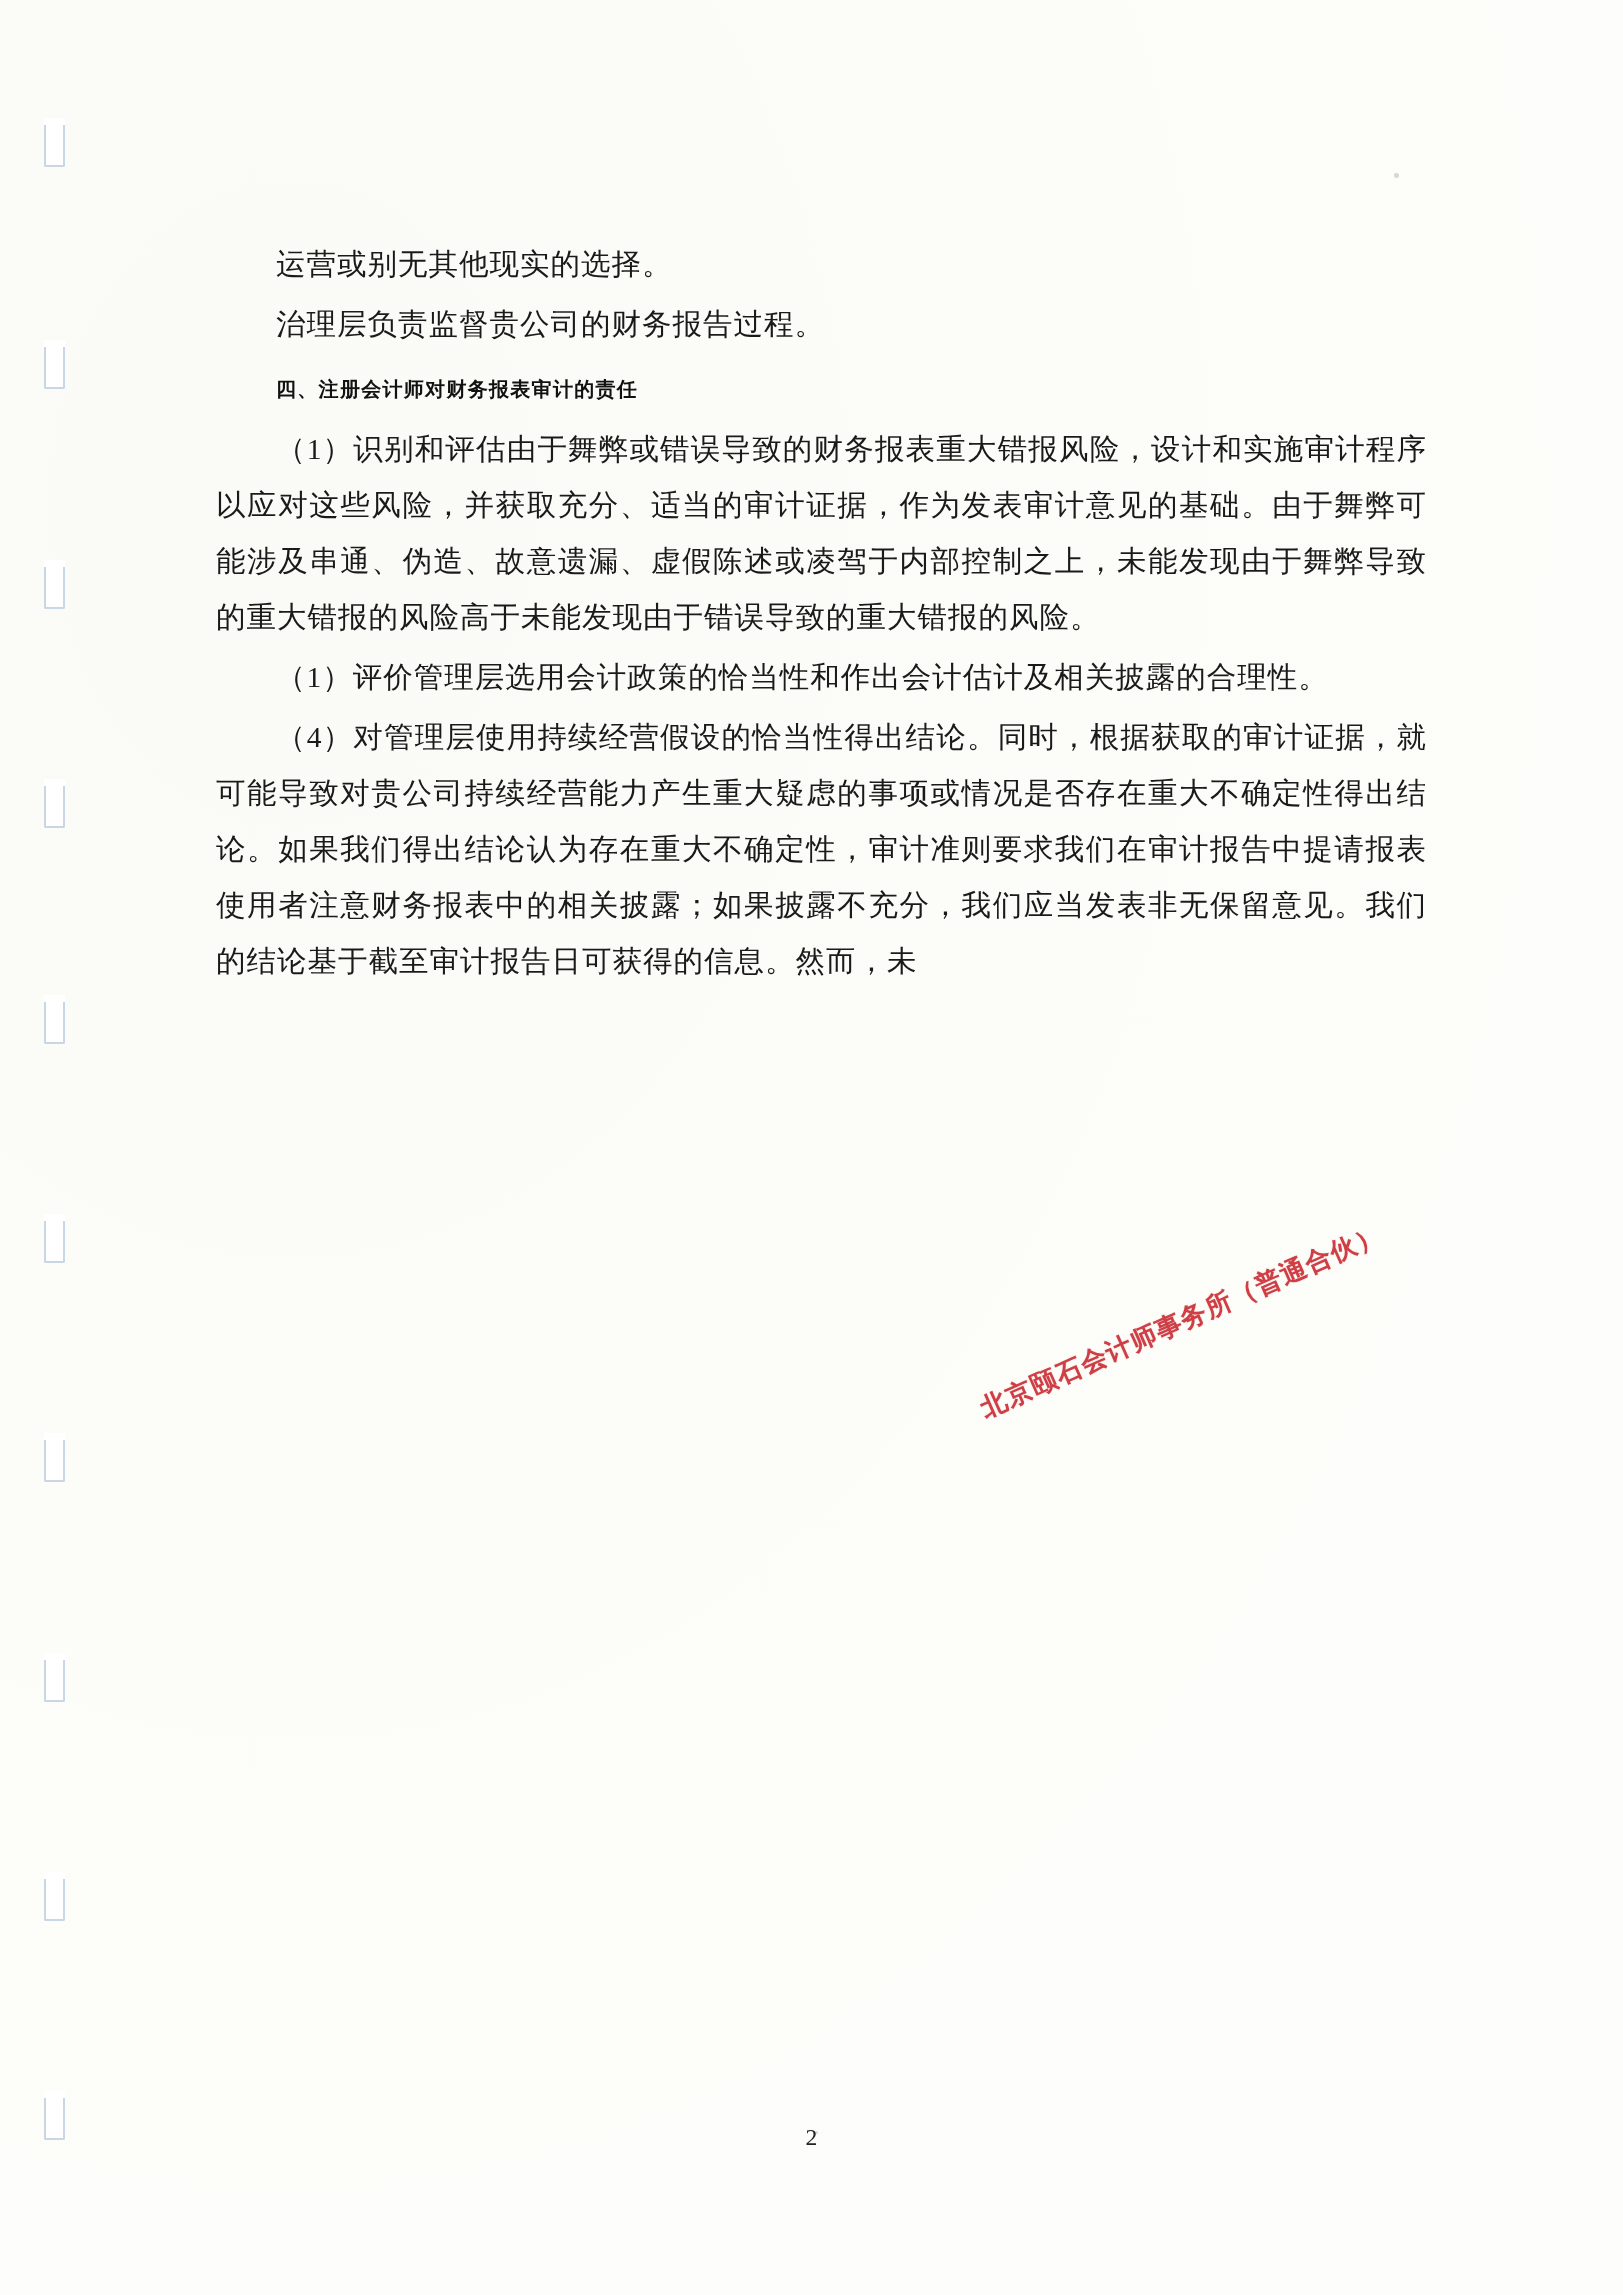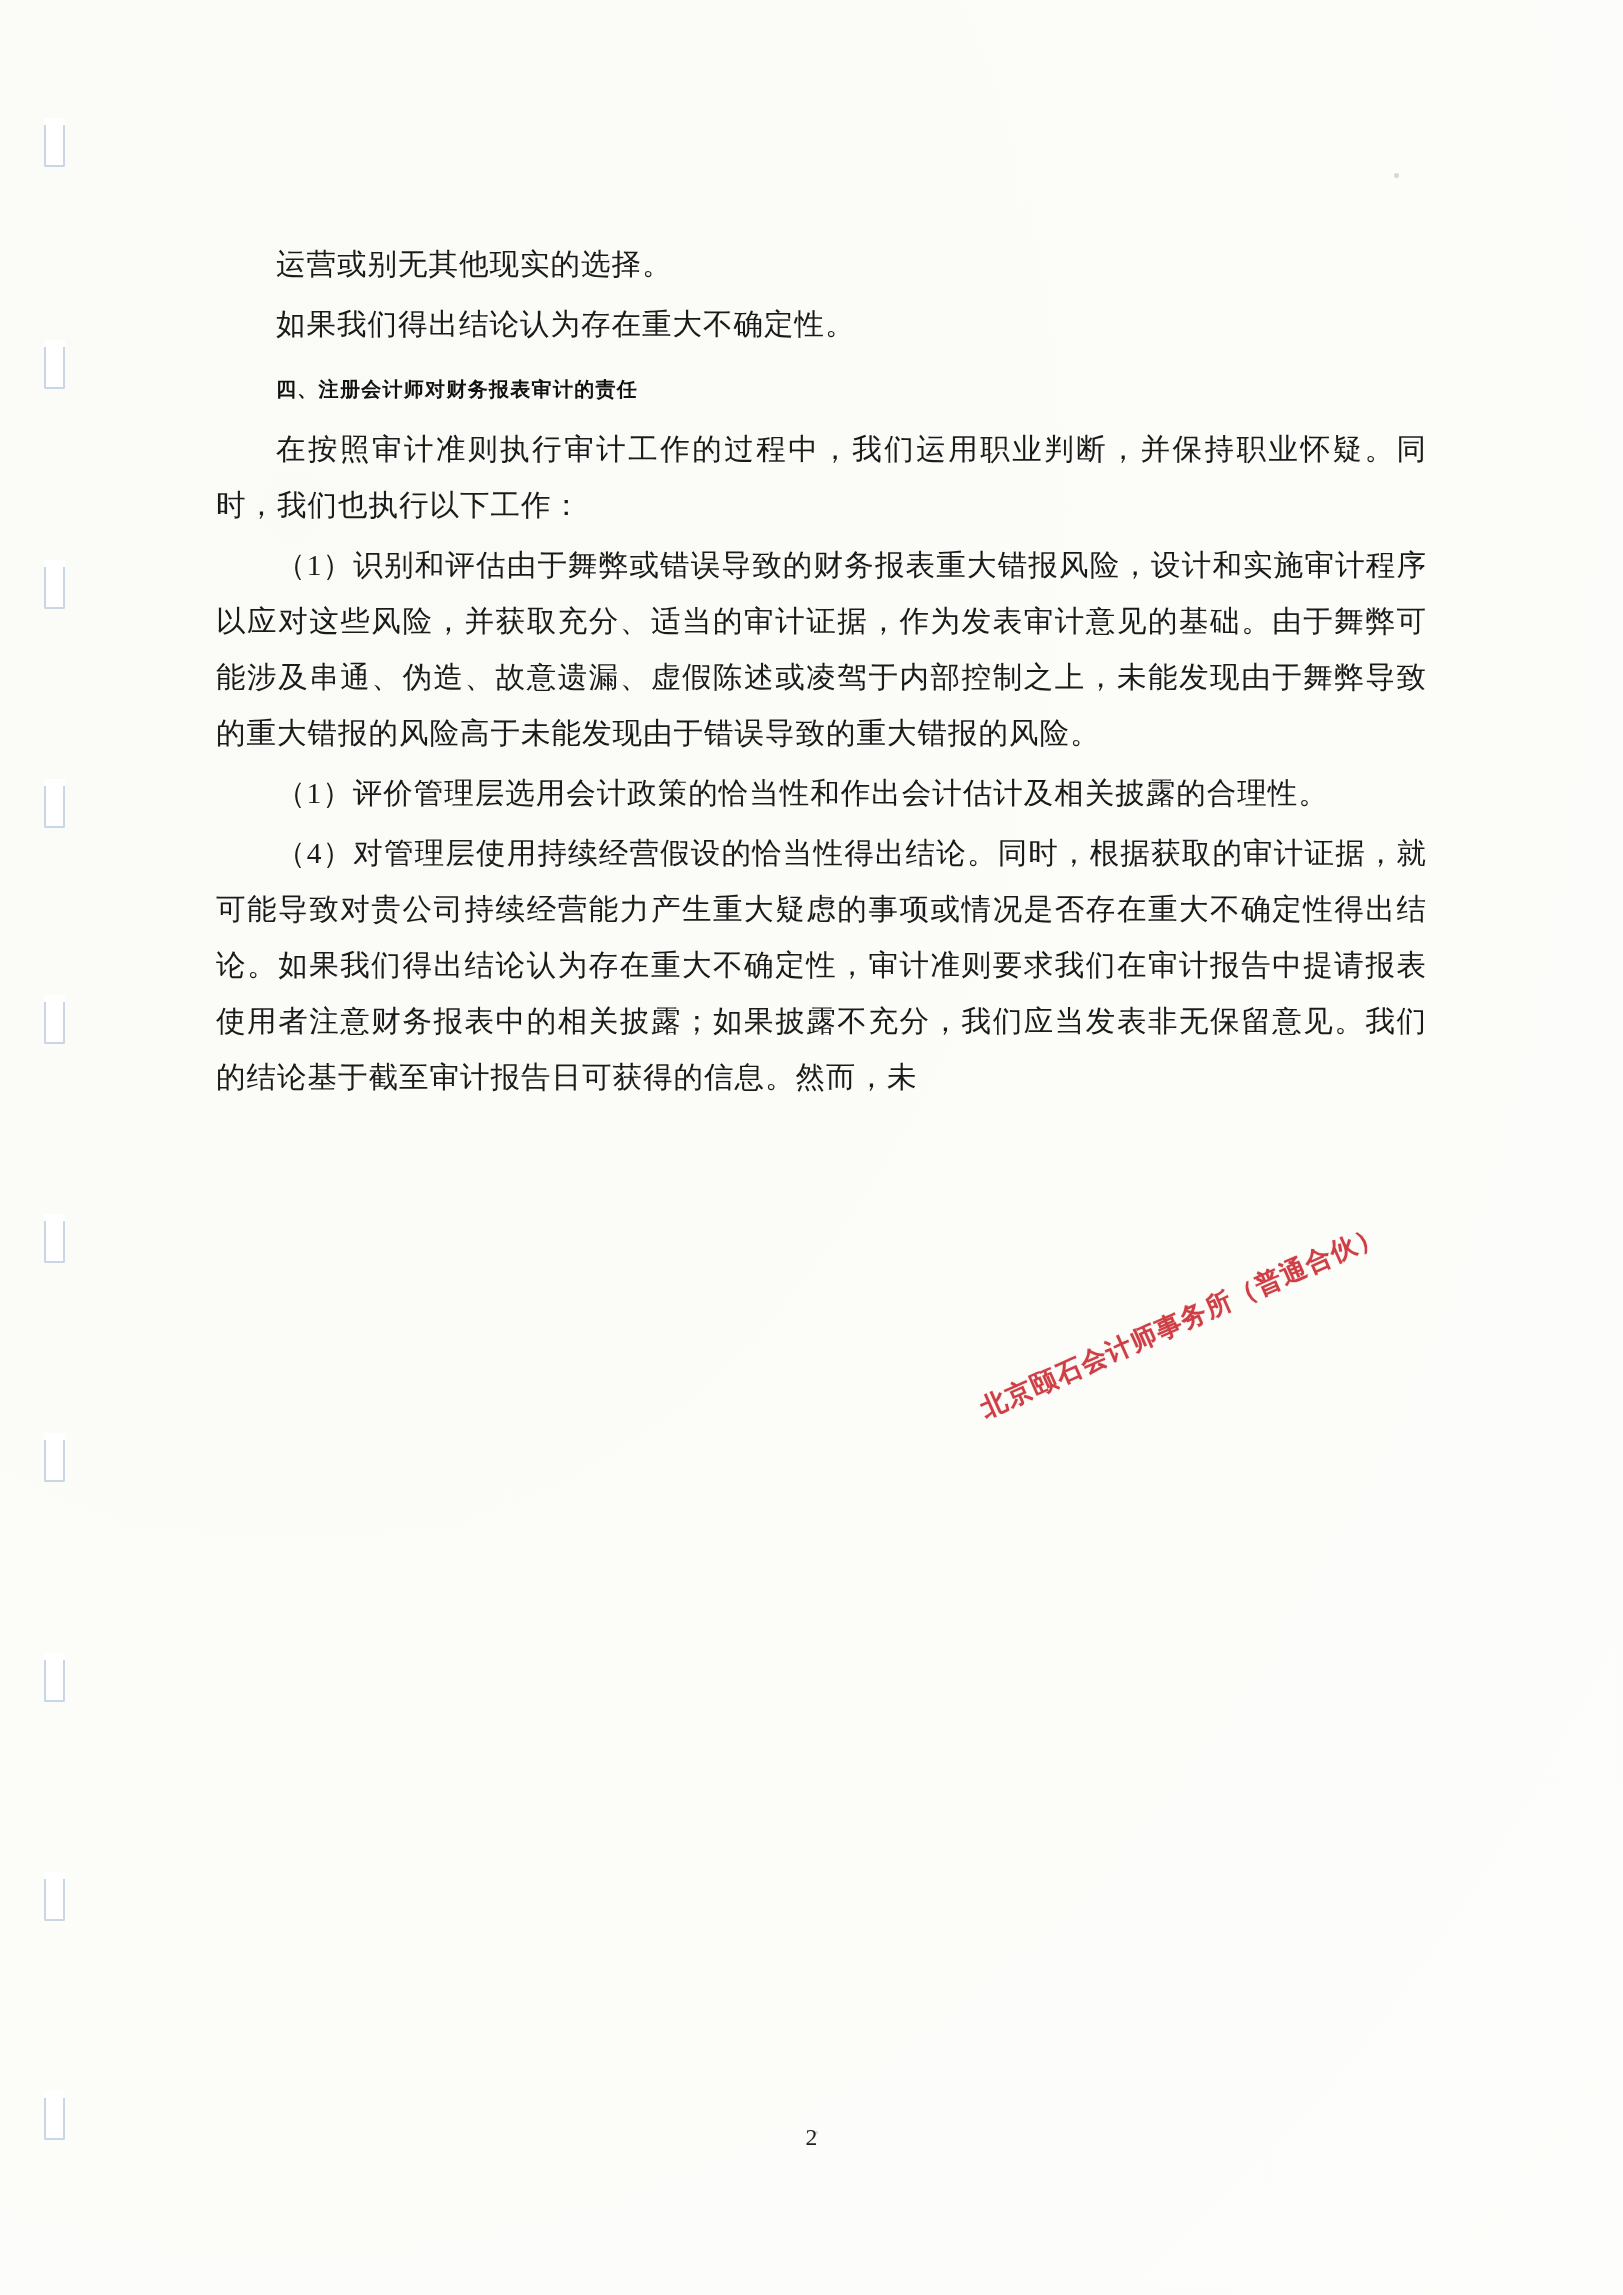--- a/index.html
+++ b/index.html
@@ -130,23 +130,22 @@
     <div class="hole" style="top:1653px"></div>
     <div class="hole" style="top:1872px"></div>
     <div class="hole" style="top:2091px"></div>
   </div>
 
   <div class="speck" style="left:1394px; top:173px; width:4.6px; height:4.6px;"></div>
   <div class="speck" style="left:815px; top:2131px; width:3.3px; height:3.3px;"></div>
 
   <div class="content">
     <p class="para">运营或别无其他现实的选择。</p>
-    <p class="para">如果我们得出结论认为存在重大不确定性。</p>
+    <p class="para">治理层负责监督贵公司的财务报告过程。</p>
     <h2 class="heading">四、注册会计师对财务报表审计的责任</h2>
-    <p class="para">在按照审计准则执行审计工作的过程中，我们运用职业判断，并保持职业怀疑。同时，我们也执行以下工作：</p>
     <p class="para">（1）识别和评估由于舞弊或错误导致的财务报表重大错报风险，设计和实施审计程序以应对这些风险，并获取充分、适当的审计证据，作为发表审计意见的基础。由于舞弊可能涉及串通、伪造、故意遗漏、虚假陈述或凌驾于内部控制之上，未能发现由于舞弊导致的重大错报的风险高于未能发现由于错误导致的重大错报的风险。</p>
     <p class="para">（1）评价管理层选用会计政策的恰当性和作出会计估计及相关披露的合理性。</p>
     <p class="para">（4）对管理层使用持续经营假设的恰当性得出结论。同时，根据获取的审计证据，就可能导致对贵公司持续经营能力产生重大疑虑的事项或情况是否存在重大不确定性得出结论。如果我们得出结论认为存在重大不确定性，审计准则要求我们在审计报告中提请报表使用者注意财务报表中的相关披露；如果披露不充分，我们应当发表非无保留意见。我们的结论基于截至审计报告日可获得的信息。然而，未</p>
   </div>
 
   <div class="stamp">北京颐石会计师事务所（普通合伙）</div>
 
   <div class="page-number">2</div>
 </div>
 

